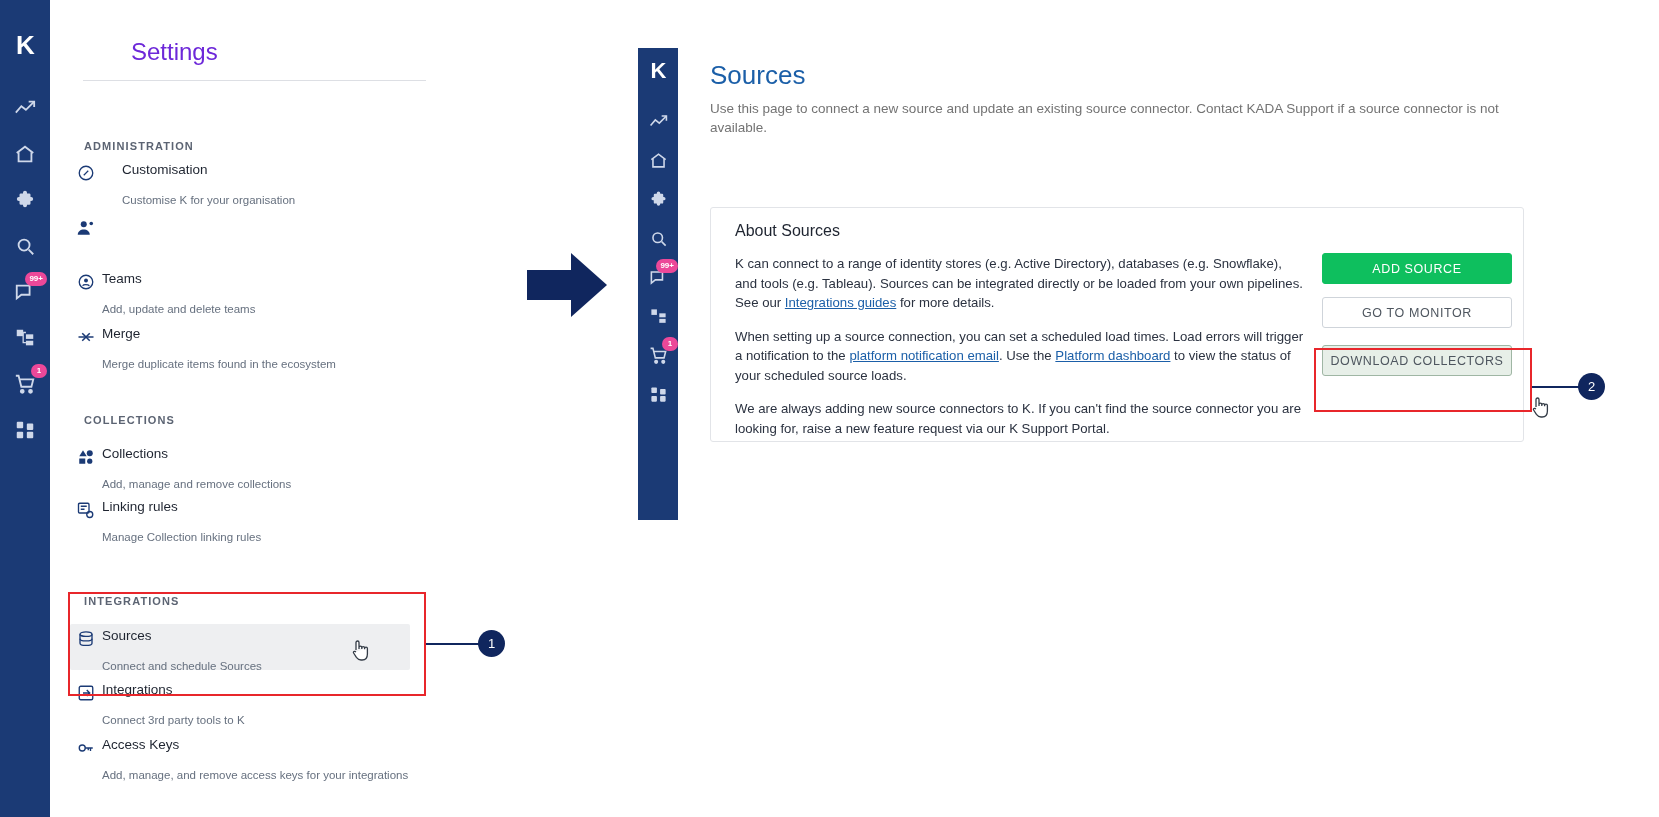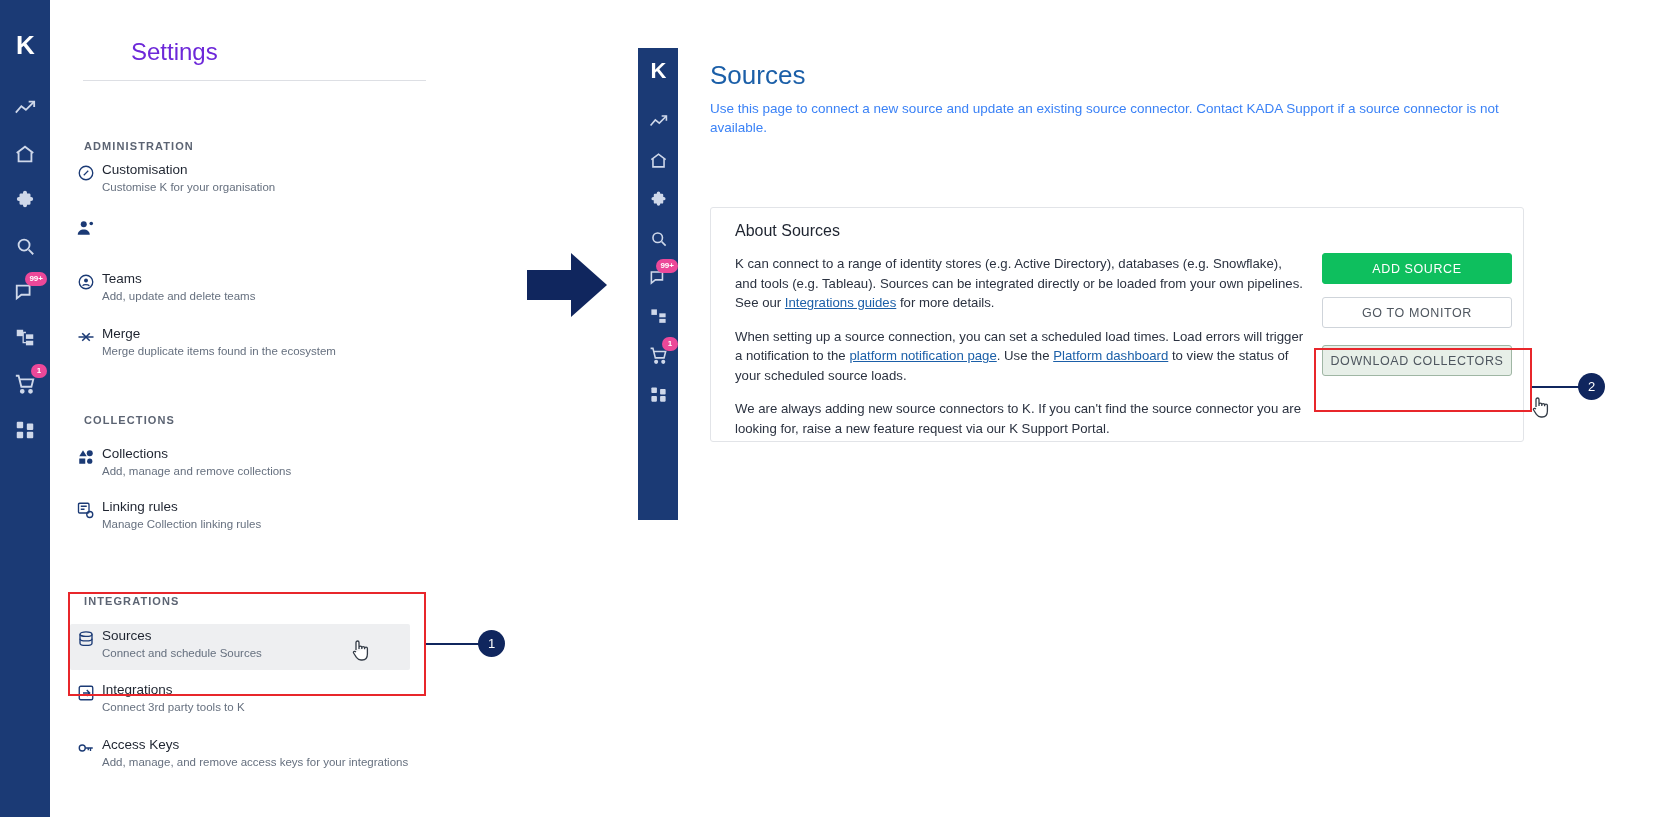--- a/index.html
+++ b/index.html
@@ -123,21 +123,21 @@
   .menu-text { display: flex; flex-direction: column; }
   .menu-title {
     font-size: 13.5px;
     color: #1e2430;
     line-height: 17px;
   }
   .menu-sub {
     font-size: 11.5px;
     color: #66707f;
     line-height: 16px;
-    margin-top: 1px;
+    margin-top: 14px;
   }
 
   
   .big-arrow {
     position: absolute;
     left: 527px;
     top: 245px;
     color: #10265e;
   }
   .rail2 {
@@ -159,21 +159,21 @@
     width: 830px;
   }
   .sources-title {
     font-size: 26px;
     color: #1b5fa8;
     margin: 0 0 8px 0;
     font-weight: normal;
   }
   .sources-intro {
     font-size: 13.5px;
-    color: #3b82f6;
+    color: #737373;
     line-height: 19px;
     margin: 0;
     width: 810px;
   }
   .about-card {
     position: absolute;
     left: 710px;
     top: 207px;
     width: 814px;
     height: 235px;
@@ -337,21 +337,21 @@
       </div>
     </div>
   </div>
 
   <div class="settings-panel">
     <div class="settings-title">Settings</div>
     <div class="settings-divider"></div>
 
     <div class="section-label" style="top:140px;">ADMINISTRATION</div>
 
-    <div class="menu-item" style="top:158px;">
+    <div class="menu-item" style="top:158px;gap:20px;">
       <span class="menu-icon">
         <svg width="18" height="18" viewBox="0 0 24 24" fill="none" stroke="#1b3a75" stroke-width="1.8">
             <circle cx="12" cy="12" r="9"></circle>
             <path d="M9 15l6-6M15 9l-6 6" stroke-width="1.6"></path>
           </svg>
       </span>
       <span class="menu-text">
         <span class="menu-title">Customisation</span>
         <span class="menu-sub">Customise K for your organisation</span>
       </span>
@@ -535,21 +535,21 @@
 
   <div class="sources-content">
     <h1 class="sources-title">Sources</h1>
     <p class="sources-intro">Use this page to connect a new source and update an existing source connector. Contact KADA Support if a source connector is not available.</p>
   </div>
 
   <div class="about-card">
     <div class="about-title">About Sources</div>
     <div class="about-body">
       <p><span>K can connect to a range of identity stores (e.g. Active Directory), databases (e.g. Snowflake), and tools (e.g. Tableau). Sources can be integrated directly or be loaded from your own pipelines. See our </span><a class="lnk" href="#">Integrations guides</a><span> for more details.</span></p>
-      <p><span>When setting up a source connection, you can set a scheduled load times. Load errors will trigger a notification to the </span><a class="lnk" href="#">platform notification page</a><span>. Use the </span><a class="lnk" href="#">Platform dashboard</a><span> to view the status of your scheduled source loads.</span></p>
+      <p><span>When setting up a source connection, you can set a scheduled load times. Load errors will trigger a notification to the </span><a class="lnk" href="#">platform notification email</a><span>. Use the </span><a class="lnk" href="#">Platform dashboard</a><span> to view the status of your scheduled source loads.</span></p>
       <p>We are always adding new source connectors to K. If you can't find the source connector you are looking for, raise a new feature request via our K Support Portal.</p>
     </div>
 
     <div class="btn btn-add">ADD SOURCE</div>
     <div class="btn btn-monitor">GO TO MONITOR</div>
     <div class="btn btn-download">DOWNLOAD COLLECTORS</div>
   </div>
 
   <div class="hl-box hl-1"></div>
   <div class="conn conn-1"></div>

